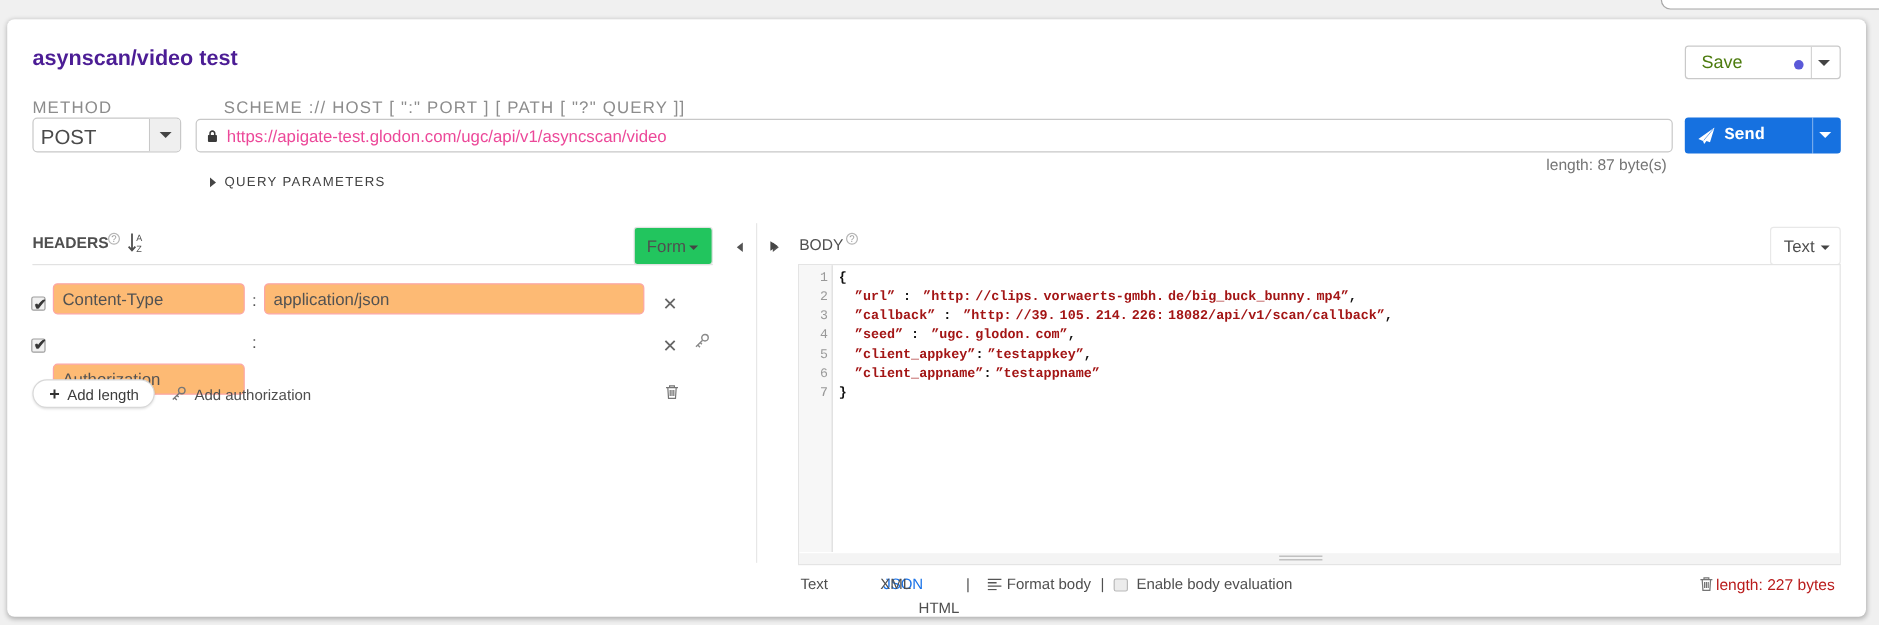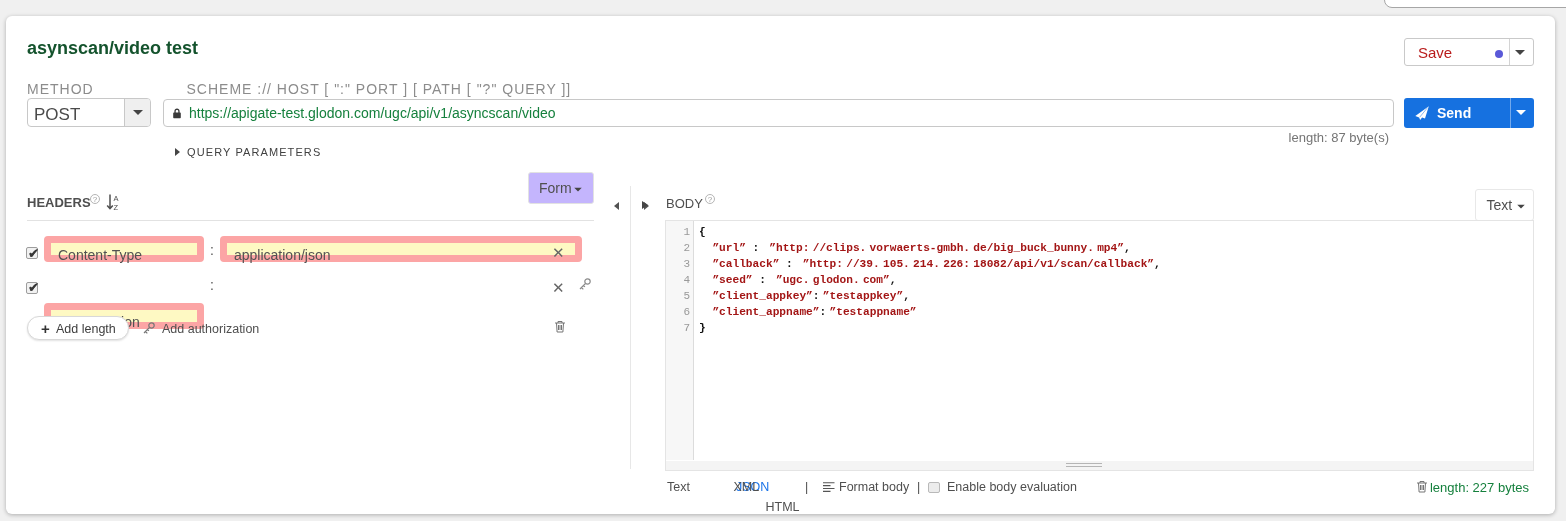--- a/index.html
+++ b/index.html
@@ -1,40 +1,40 @@
 <!DOCTYPE html>
 <html><head>
 <meta charset="utf-8">
 <style>
 * { margin:0; padding:0; box-sizing:border-box; }
 html,body { width:1566px; height:521px; overflow:hidden; }
 body { background:#f0f0f0; font-family:"Liberation Sans",sans-serif; position:relative; }
 .tab { position:absolute; left:1384px; top:-6px; width:190px; height:14px; background:#fff; border:1px solid #a6a6a6; border-bottom-left-radius:8px; }
 .card { position:absolute; left:6px; top:16px; width:1549px; height:498px; background:#fff; border-radius:6px; box-shadow:0 1px 4px rgba(0,0,0,.28); }
 .abs { position:absolute; }
-.title { left:21px; top:22px; font-size:18px; font-weight:bold; color:#14532d; }
+.title { left:21px; top:22px; font-size:18px; font-weight:bold; color:#4c1d95; }
 .lbl { font-size:14px; color:#8c8c8c; letter-spacing:1px; }
 .sel { left:21px; top:82px; width:124px; height:29px; border:1px solid #c8c8c8; border-radius:4px; background:#fff; }
 .sel .txt { position:absolute; left:6px; top:6px; font-size:17px; color:#4a4a4a; }
 .sel .dd { position:absolute; right:0; top:0; width:26px; height:27px; background:#efefef; border-left:1px solid #c8c8c8; border-radius:0 3px 3px 0; }
 .caret { width:0; height:0; border-left:5px solid transparent; border-right:5px solid transparent; border-top:5px solid #444; }
 .urlbox { left:157px; top:83px; width:1231px; height:28px; border:1px solid #c8c8c8; border-radius:4px; background:#fff; }
-.urltext { position:absolute; left:25px; top:5px; font-size:14px; color:#15803d; }
+.urltext { position:absolute; left:25px; top:5px; font-size:14px; color:#ec4899; }
 .btn-send { left:1398px; top:82px; width:130px; height:30px; background:#1671e0; border-radius:3px; color:#fff; }
 .btn-send .sdiv { position:absolute; left:106px; top:0; width:1px; height:30px; background:rgba(255,255,255,.4); }
 .btn-save { left:1398px; top:21.5px; width:130px; height:28px; background:#fff; border:1px solid #c9c9c9; border-radius:3px; }
 .btn-save .sdiv { position:absolute; left:104px; top:0; width:1px; height:26px; background:#d4d4d4; }
 .tri-r { width:0; height:0; border-top:4.5px solid transparent; border-bottom:4.5px solid transparent; border-left:6px solid #454545; display:inline-block; }
 .hlabel { font-size:13px; color:#4f4f4f; }
 .qmark { display:inline-block; width:10px; height:10px; border:1px solid #b5b5b5; border-radius:50%; color:#9a9a9a; font-size:8px; line-height:9px; text-align:center; }
-.formbtn { left:522px; top:156px; width:66px; height:31.5px; border:1px solid #e2e2e2; border-radius:3px; background:#c4b5fd; }
+.formbtn { left:522px; top:173px; width:66px; height:31.5px; border:1px solid #e2e2e2; border-radius:3px; background:#22c55e; }
 .textbtn { left:1469px; top:173px; width:59px; height:31.5px; border:1px solid #e8e8e8; border-radius:3px; background:#fff; }
 .hr1 { left:21px; top:204px; width:567px; height:1px; background:#e2e2e2; }
 .vrule { left:624px; top:170px; width:1px; height:283px; background:#e7e7e7; }
-.inp { position:absolute; height:26px; border:7px solid #fca5a5; border-radius:4px; background:#fef9c3; font-size:14px; color:#525252; }
+.inp { position:absolute; height:26px; border:1px solid #fca5a5; border-radius:4px; background:#fdba74; font-size:14px; color:#525252; }
 .inp span { position:absolute; left:7px; right:1px; top:4px; white-space:nowrap; overflow:hidden; }
 .cb { position:absolute; width:12px; height:12px; background:#f1f1f1; border:1px solid #9d9d9d; border-radius:2px; }
 .cb:after { content:"\2714"; position:absolute; left:1px; top:-3.5px; font-size:13.5px; color:#383838; text-shadow:0 0 .6px #383838; }
 .x { position:absolute; font-size:15px; color:#666; font-family:"Liberation Sans",sans-serif; }
 .pill { left:21px; top:300px; width:102px; height:23.5px; border:1px solid #d8d8d8; border-radius:12px; background:#fff; box-shadow:0 1px 2px rgba(0,0,0,.12); color:#3d3d3d; }
 .gray14 { font-size:12.5px; color:#4f4f4f; }
 .editor { left:659px; top:204px; width:869px; height:251px; border:1px solid #e4e4e4; background:#fff; }
 .gutter { position:absolute; left:0; top:0; width:28px; height:239px; background:#f7f7f7; border-right:1px solid #dcdcdc; }
 .lnums { position:absolute; right:3px; top:3px; text-align:right; font-family:"Liberation Mono",monospace; font-size:11px; line-height:16px; color:#999; }
 .code { position:absolute; left:33px; top:3px; font-family:"Liberation Mono",monospace; font-size:11.17px; line-height:16px; color:#a31515; white-space:pre; font-weight:bold; }
@@ -47,21 +47,21 @@
 .rgrip { position:absolute; left:400px; top:2px; width:36px; height:4px; border-top:1.5px solid #b5b5b5; border-bottom:1.5px solid #b5b5b5; }
 svg { display:block; }
 </style>
 </head>
 <body>
 <div class="tab"></div>
 <div class="card">
   <div class="abs title">asynscan/video test</div>
 
   <div class="abs btn-save">
-    <span style="position:absolute;left:13px;top:5px;font-size:15px;color:#b91c1c;">Save</span>
+    <span style="position:absolute;left:13px;top:5px;font-size:15px;color:#4d7c0f;">Save</span>
     <span style="position:absolute;left:90px;top:11px;width:8px;height:8px;border-radius:50%;background:#5a59d8;"></span>
     <span class="sdiv"></span>
     <span class="caret" style="position:absolute;left:110px;top:11px;"></span>
   </div>
 
   <div class="abs lbl" style="left:21px; top:65px;">METHOD</div>
   <div class="abs lbl" style="left:180.5px; top:65px;">SCHEME :// HOST [ ":" PORT ] [ PATH [ "?" QUERY ]]</div>
 
   <div class="abs sel">
     <span class="txt">POST</span>
@@ -75,21 +75,21 @@
         <path fill="#3a3a3a" d="M1.4 4.5V3.2C1.4 1.7 2.5.6 4 .6s2.6 1.1 2.6 2.6v1.3h.5c.4 0 .7.3.7.7v4.4c0 .4-.3.7-.7.7H.9c-.4 0-.7-.3-.7-.7V5.2c0-.4.3-.7.7-.7h.5zm1.3 0h2.6V3.2c0-.8-.5-1.3-1.3-1.3s-1.3.5-1.3 1.3v1.3z"></path>
       </svg>
     <span class="urltext">https://apigate-test.glodon.com/ugc/api/v1/asyncscan/video</span>
   </div>
 
   <div class="abs btn-send">
     <svg style="position:absolute;left:11px;top:8px;" width="14" height="14" viewBox="0 0 14 14">
         <path fill="#fff" d="M13.8.2L.3 9.9l3.9 1.7L5.1 14l2-2.6 2.9 1.2z"></path>
         <path fill="none" stroke="#1671e0" stroke-width=".5" d="M12.6 1.6L4.8 11"></path>
       </svg>
-    <span style="position:absolute;left:33px;top:7px;font-size:14px;font-weight:bold;">Send</span>
+    <span style="position:absolute;left:33px;top:7px;font-size:14px;font-weight:bold;font-family:Liberation Mono, monospace;">Send</span>
     <span class="sdiv"></span>
     <span class="caret" style="position:absolute;left:112px;top:12px;border-top-color:#fff;"></span>
   </div>
 
   <div class="abs" style="right:166px;top:113.5px;font-size:13px;color:#757575;">length: 87 byte(s)</div>
 
   <div class="abs" style="left:169px;top:132px;width:0;height:0;border-top:4px solid transparent;border-bottom:4px solid transparent;border-left:5.5px solid #454545;"></div>
   <div class="abs" style="left:181px;top:130px;font-size:11px;letter-spacing:1.1px;color:#414141;">QUERY PARAMETERS</div>
 
   <div class="abs hlabel" style="left:21px;top:178.5px;font-weight:bold;">HEADERS</div>
@@ -108,21 +108,21 @@
 
   <div class="abs" style="left:608px;top:185.5px;width:0;height:0;border-top:4px solid transparent;border-bottom:4px solid transparent;border-right:5px solid #525252;"></div>
   <div class="abs" style="left:638px;top:185.5px;width:0;height:0;border-top:4px solid transparent;border-bottom:4px solid transparent;border-left:5px solid #525252;"></div>
   <div class="abs vrule"></div>
 
   <span class="cb" style="left:20px;top:231px;"></span>
   <div class="inp" style="left:38px;top:220px;width:160px;">
       <span>Content-Type</span>
     </div>
   <div class="abs" style="left:204px;top:226px;font-size:14px;color:#555;">:</div>
-  <div class="inp" style="left:214px;top:220px;width:362px;">
+  <div class="inp" style="left:214px;top:220px;width:317px;">
       <span>application/json</span>
     </div>
   <span class="x" style="left:546px;top:228px;">✕</span>
 
   <span class="cb" style="left:20px;top:265.5px;"></span>
   <div class="inp" style="left:38px;top:254.5px;width:160px;margin-top:32px;">
       <span>Authorization</span>
     </div>
   <div class="abs" style="left:204px;top:260.5px;font-size:14px;color:#555;">:</div>
   <span class="x" style="left:546px;top:263px;">✕</span>
@@ -189,14 +189,14 @@
   <div class="abs foot" style="left:833px;top:464px;">Format body</div>
   <div class="abs foot" style="left:911px;top:464px;">|</div>
   <span class="fcb"></span>
   <div class="abs foot" style="left:941px;top:464px;">Enable body evaluation</div>
   <svg class="abs" style="left:1410px;top:464px;" width="12" height="13" viewBox="0 0 12 13">
       <g fill="none" stroke="#757575" stroke-width="1">
         <path d="M1 3h10M4 3V1.5h4V3M2.5 3l.6 9h5.8l.6-9"></path>
         <path d="M4.5 5v5M6 5v5M7.5 5v5"></path>
       </g>
     </svg>
-  <div class="abs" style="right:26px;top:464px;font-size:13px;color:#15803d;">length: 227 bytes</div>
+  <div class="abs" style="right:26px;top:464px;font-size:13px;color:#b91c1c;">length: 227 bytes</div>
 </div>
 
 </body></html>

